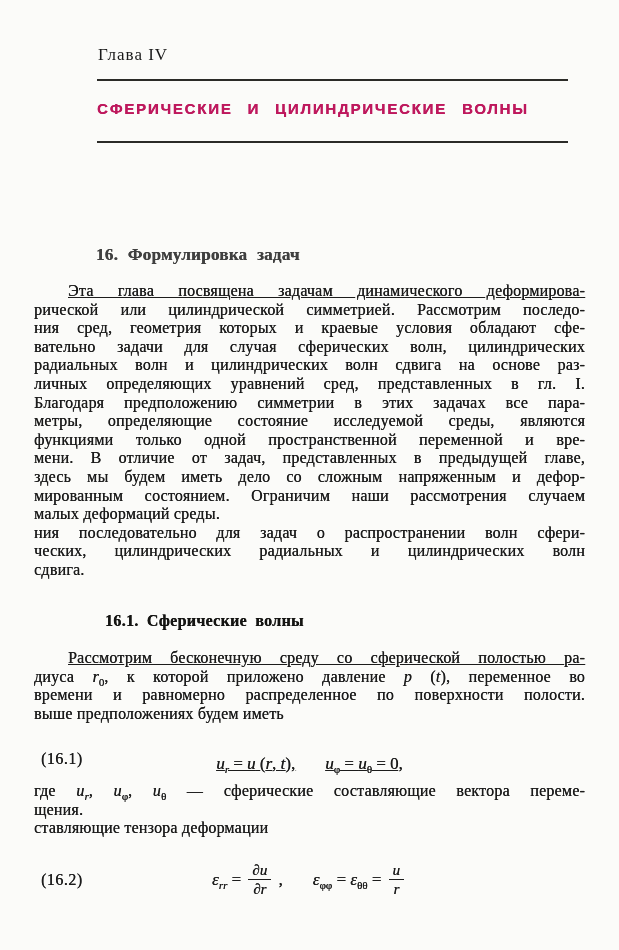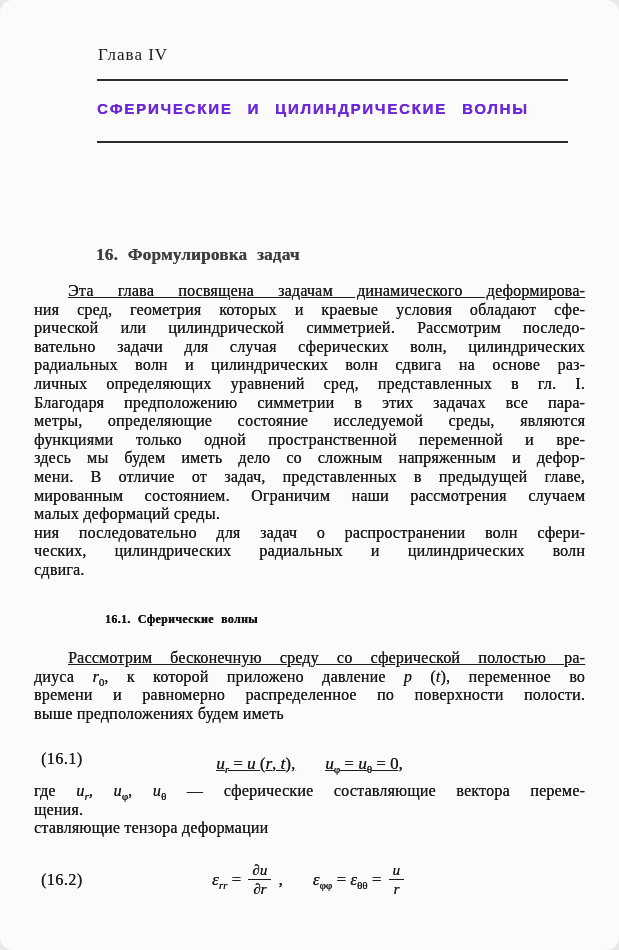--- a/index.html
+++ b/index.html
@@ -3,53 +3,52 @@
 <meta charset="utf-8">
 <style>
   html,body{margin:0;padding:0;background:#e9e9e7;}
   .page{
     position:relative;
     width:619px;height:950px;
     background:#fbfbf9;
     overflow:hidden;
     color:#1c1c1c;
     font-family:"Liberation Serif","DejaVu Serif",serif;
-    border-radius:13px;
     -webkit-font-smoothing:antialiased;
   }
   .abs{position:absolute;}
   .chapter-label{
     left:98px;top:45px;
     font-size:17px;letter-spacing:1px;
     color:#1a1a1a;
   }
   .rule{
     left:97px;width:471px;height:2px;
     background:#2b2b28;
   }
   .rule-top{top:79px;}
   .rule-bottom{top:141px;}
   .chapter-title{
     left:97px;top:100px;width:500px;
     font-family:"Liberation Sans","DejaVu Sans",sans-serif;
     font-weight:bold;font-size:15px;
     letter-spacing:1.8px;word-spacing:9px;
-    color:#6d28d9;
+    color:#be185d;
     text-shadow:0.3px 0 0 currentColor;
   }
   .section-heading{
     left:96px;top:245px;
     font-weight:bold;font-size:17px;
     word-spacing:5px;letter-spacing:0.3px;
     color:#404040;
     text-shadow:0.3px 0 0 currentColor;
   }
   .subsection-heading{
     left:105px;top:612px;
-    font-weight:bold;font-size:12px;
+    font-weight:bold;font-size:16px;
     word-spacing:4px;letter-spacing:0.3px;
     color:#141412;
     text-shadow:0.3px 0 0 currentColor;
   }
   .body-block{
     left:34px;width:551px;
     font-size:16px;letter-spacing:0.2px;
     text-shadow:0.25px 0 0 currentColor;
   }
   .line{
@@ -99,30 +98,30 @@
   <div class="abs rule rule-top"></div>
 
   <div class="abs chapter-title">СФЕРИЧЕСКИЕ И ЦИЛИНДРИЧЕСКИЕ ВОЛНЫ</div>
 
   <div class="abs rule rule-bottom"></div>
 
   <div class="abs section-heading">16. Формулировка задач</div>
 
   <div class="abs body-block" style="top:282px">
       <div class="line ind">Эта глава посвящена задачам динамического деформирова-</div>
+      <div class="line">рической или цилиндрической симметрией. Рассмотрим последо-</div>
       <div class="line">ния сред, геометрия которых и краевые условия обладают сфе-</div>
-      <div class="line">рической или цилиндрической симметрией. Рассмотрим последо-</div>
       <div class="line">вательно задачи для случая сферических волн, цилиндрических</div>
       <div class="line">радиальных волн и цилиндрических волн сдвига на основе раз-</div>
       <div class="line">личных определяющих уравнений сред, представленных в гл. I.</div>
       <div class="line">Благодаря предположению симметрии в этих задачах все пара-</div>
       <div class="line">метры, определяющие состояние исследуемой среды, являются</div>
       <div class="line">функциями только одной пространственной переменной и вре-</div>
+      <div class="line">мени. В отличие от задач, представленных в предыдущей главе,</div>
       <div class="line">здесь мы будем иметь дело со сложным напряженным и дефор-</div>
-      <div class="line">мени. В отличие от задач, представленных в предыдущей главе,</div>
       <div class="line">мированным состоянием. Ограничим наши рассмотрения случаем</div>
       <div class="line noj">малых деформаций среды.</div>
       <div class="line">ния последовательно для задач о распространении волн сфери-</div>
       <div class="line">ческих, цилиндрических радиальных и цилиндрических волн</div>
       <div class="line noj">сдвига.</div>
     </div>
 
   <div class="abs subsection-heading">16.1. Сферические волны</div>
 
   <div class="abs body-block" style="top:649px">

